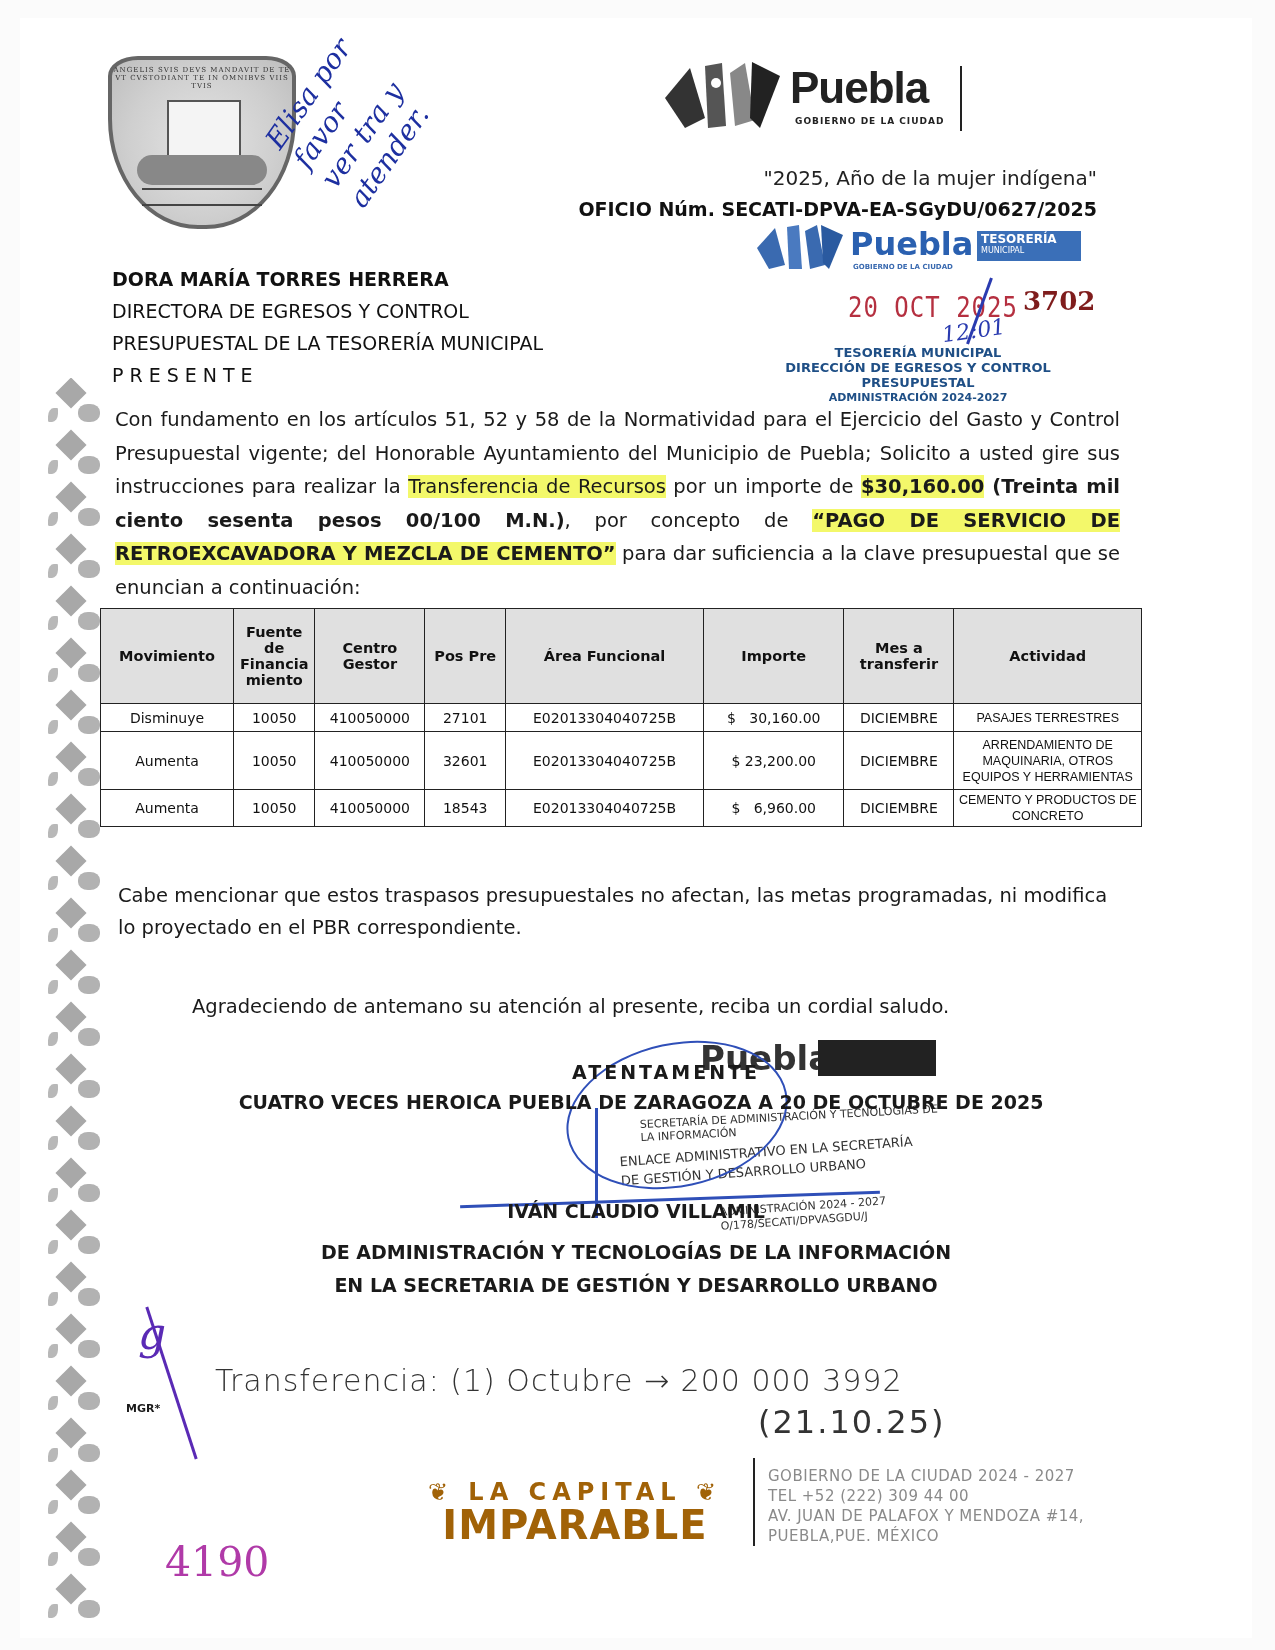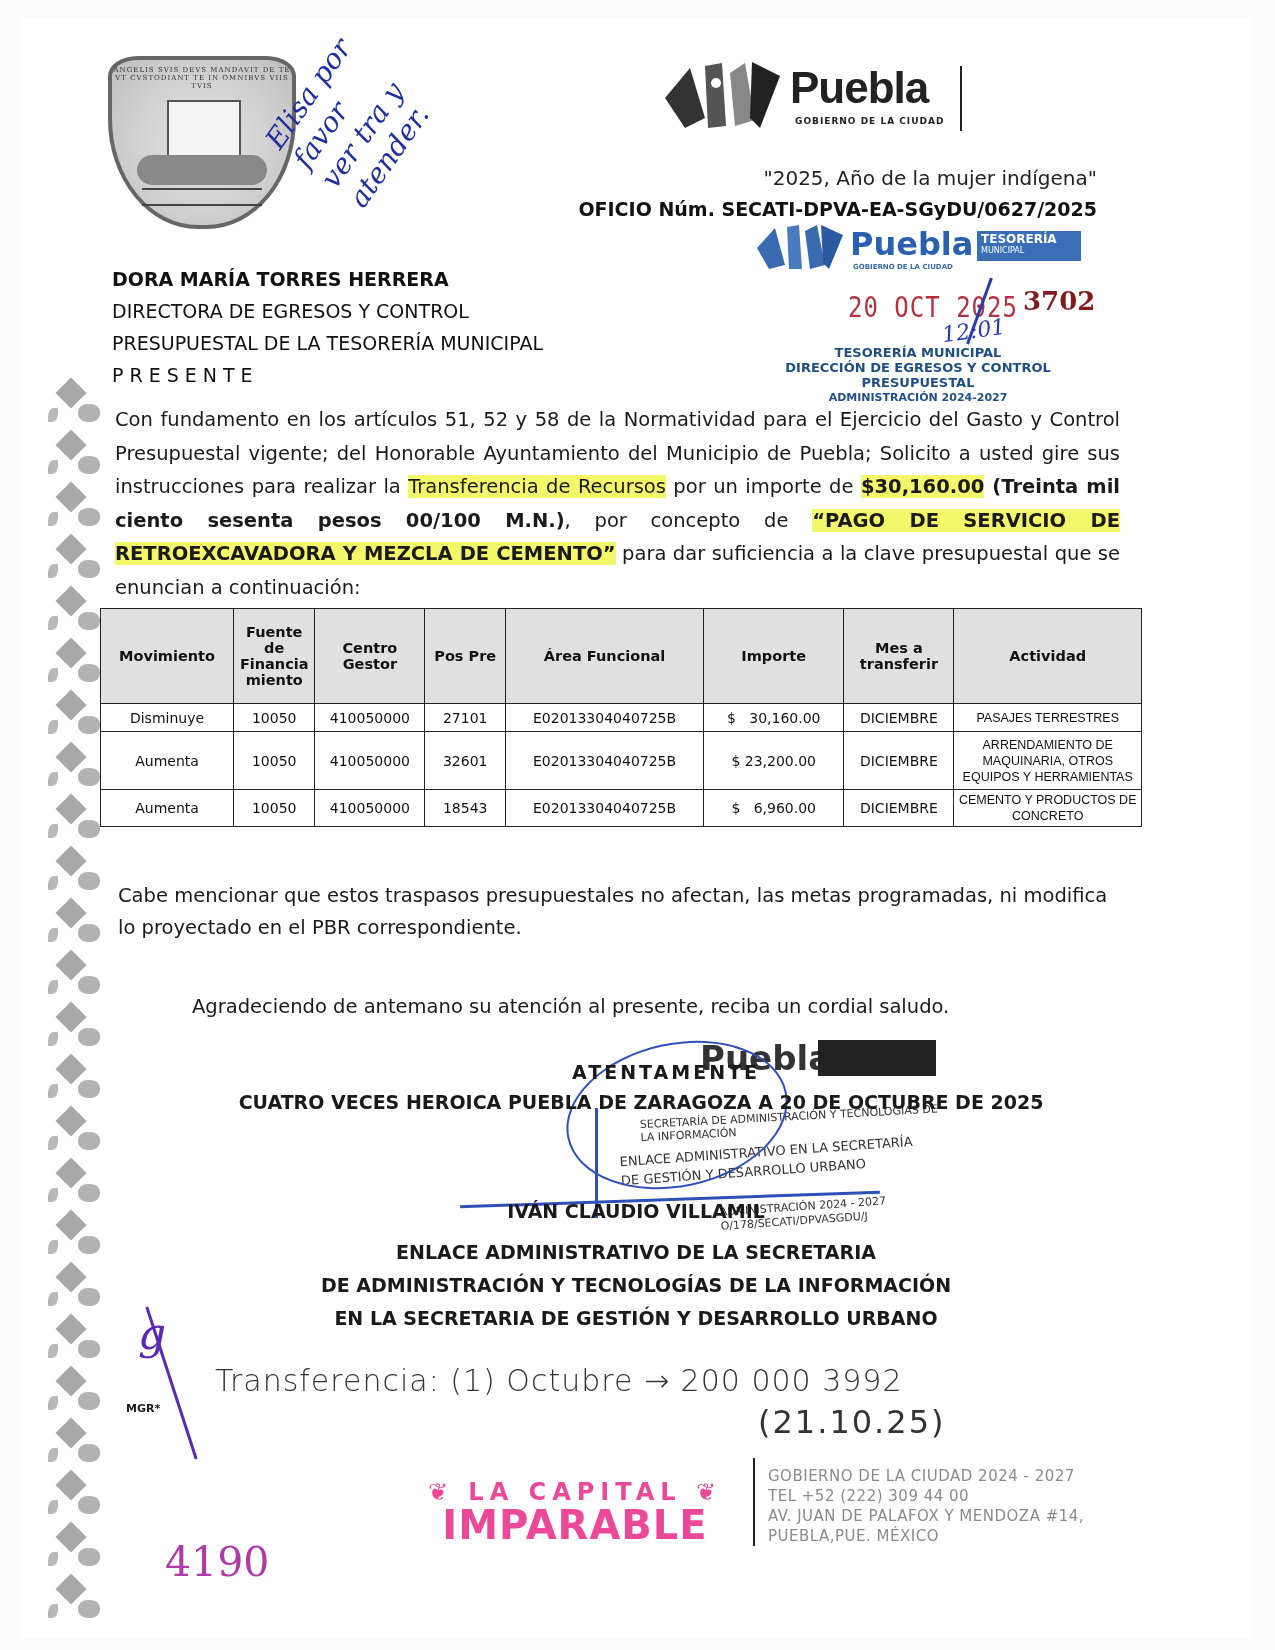--- a/index.html
+++ b/index.html
@@ -94,21 +94,21 @@
 
   
   .hand-initial { left: 118px; top: 1290px; font-size: 44px; color: #5a2ab5; }
   .hand-initial-line { left: 150px; top: 1285px; width: 3px; height: 160px; background: #5a2ab5; transform: rotate(-18deg); }
   .mgr { left: 106px; top: 1384px; font-size: 11px; font-weight: bold; }
   .hand-transfer { left: 195px; top: 1345px; font-size: 30px; color: #333; font-family: "DejaVu Sans", sans-serif; font-weight: 200; letter-spacing: 1px; }
   .hand-transfer-date { left: 738px; top: 1385px; font-size: 32px; color: #333; letter-spacing: 2px; }
   .hand-4190 { left: 145px; top: 1520px; font-size: 41px; color: #b03aa8; font-family: "DejaVu Serif", serif; }
 
   
-  .brand { left: 405px; top: 1460px; width: 300px; text-align: center; color: #ec4899; }
+  .brand { left: 405px; top: 1460px; width: 300px; text-align: center; color: #a16207; }
   .brand .top { font-size: 24px; font-weight: bold; letter-spacing: 6px; }
   .brand .bottom { font-size: 40px; font-weight: 900; line-height: 38px; letter-spacing: 1px; }
   .brand-divider { left: 733px; top: 1440px; width: 2px; height: 88px; background: #222; }
   .contact { left: 748px; top: 1448px; font-size: 15px; line-height: 20px; color: #8a8a8a; letter-spacing: 0.5px; }
 </style>
 </head>
 <body>
 
 <div class="page">
 
@@ -365,21 +365,20 @@
     </div>
   </div>
   <div class="abs signature-ellipse"></div>
   <div class="abs signature-vert"></div>
   <div class="abs signature-stroke"></div>
 
   <div class="abs atentamente">ATENTAMENTE</div>
   <div class="abs place-date">CUATRO VECES HEROICA PUEBLA DE ZARAGOZA A 20 DE OCTUBRE DE 2025</div>
   <div class="abs signer-name">IVÁN CLAUDIO VILLAMIL</div>
   <div class="abs signer-title">
-    <div>ENLACE ADMINISTRATIVO DE LA SECRETARIA</div>
     <div>DE ADMINISTRACIÓN Y TECNOLOGÍAS DE LA INFORMACIÓN</div>
     <div>EN LA SECRETARIA DE GESTIÓN Y DESARROLLO URBANO</div>
   </div>
 
   <div class="abs hand-initial-line"></div>
   <div class="abs hand hand-initial">g</div>
   <div class="abs mgr">MGR*</div>
   <div class="abs hand-transfer">Transferencia: (1) Octubre → 200 000 3992</div>
   <div class="abs hand-transfer-date">(21.10.25)</div>
   <div class="abs hand-4190">4190</div>

